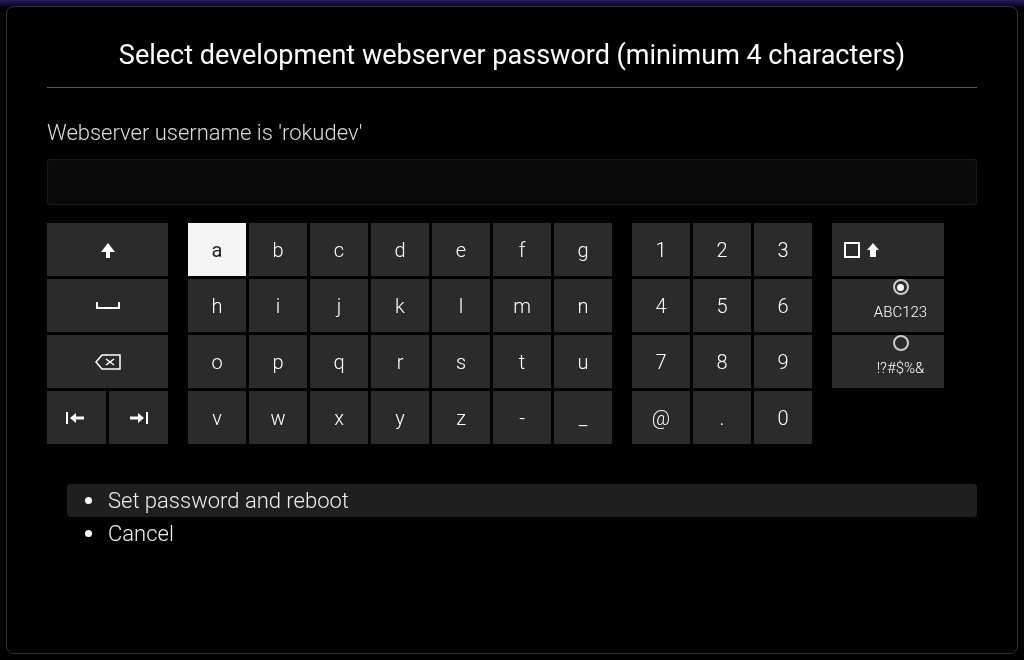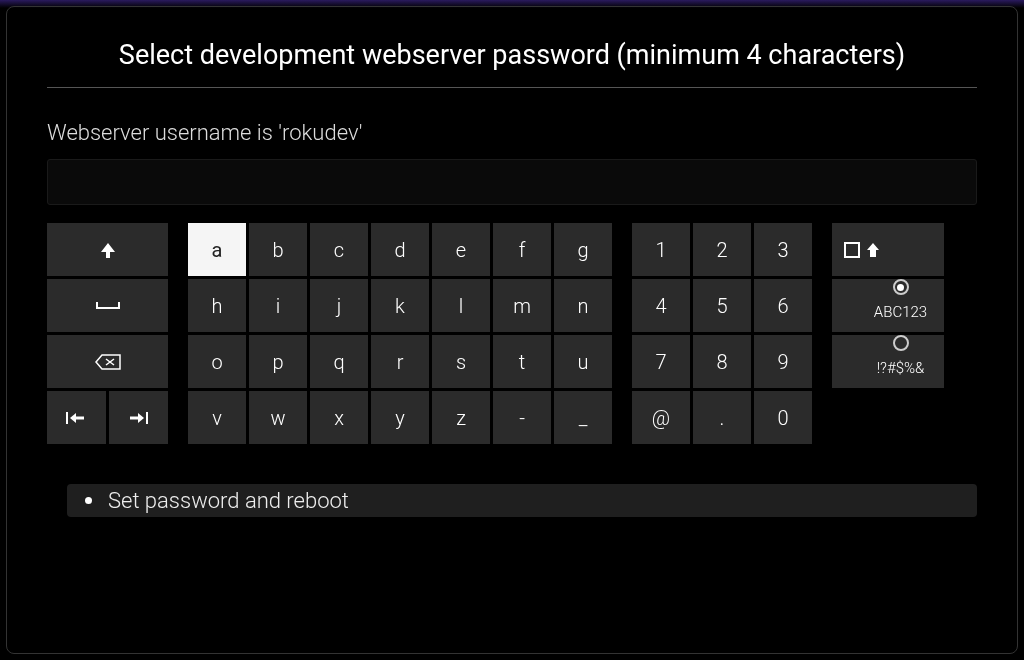--- a/index.html
+++ b/index.html
@@ -341,15 +341,19 @@
         </div>
       </div>
 
   </div>
 
   <div class="options" id="options-list">
       <div class="option-item highlight">
         <span class="bullet"></span>
         <span>Set password and reboot</span>
       </div>
+      <div class="option-item">
+        <span class="bullet"></span>
+        <span>Cancel</span>
+      </div>
     </div>
 
 </div>
 
 </body></html>

